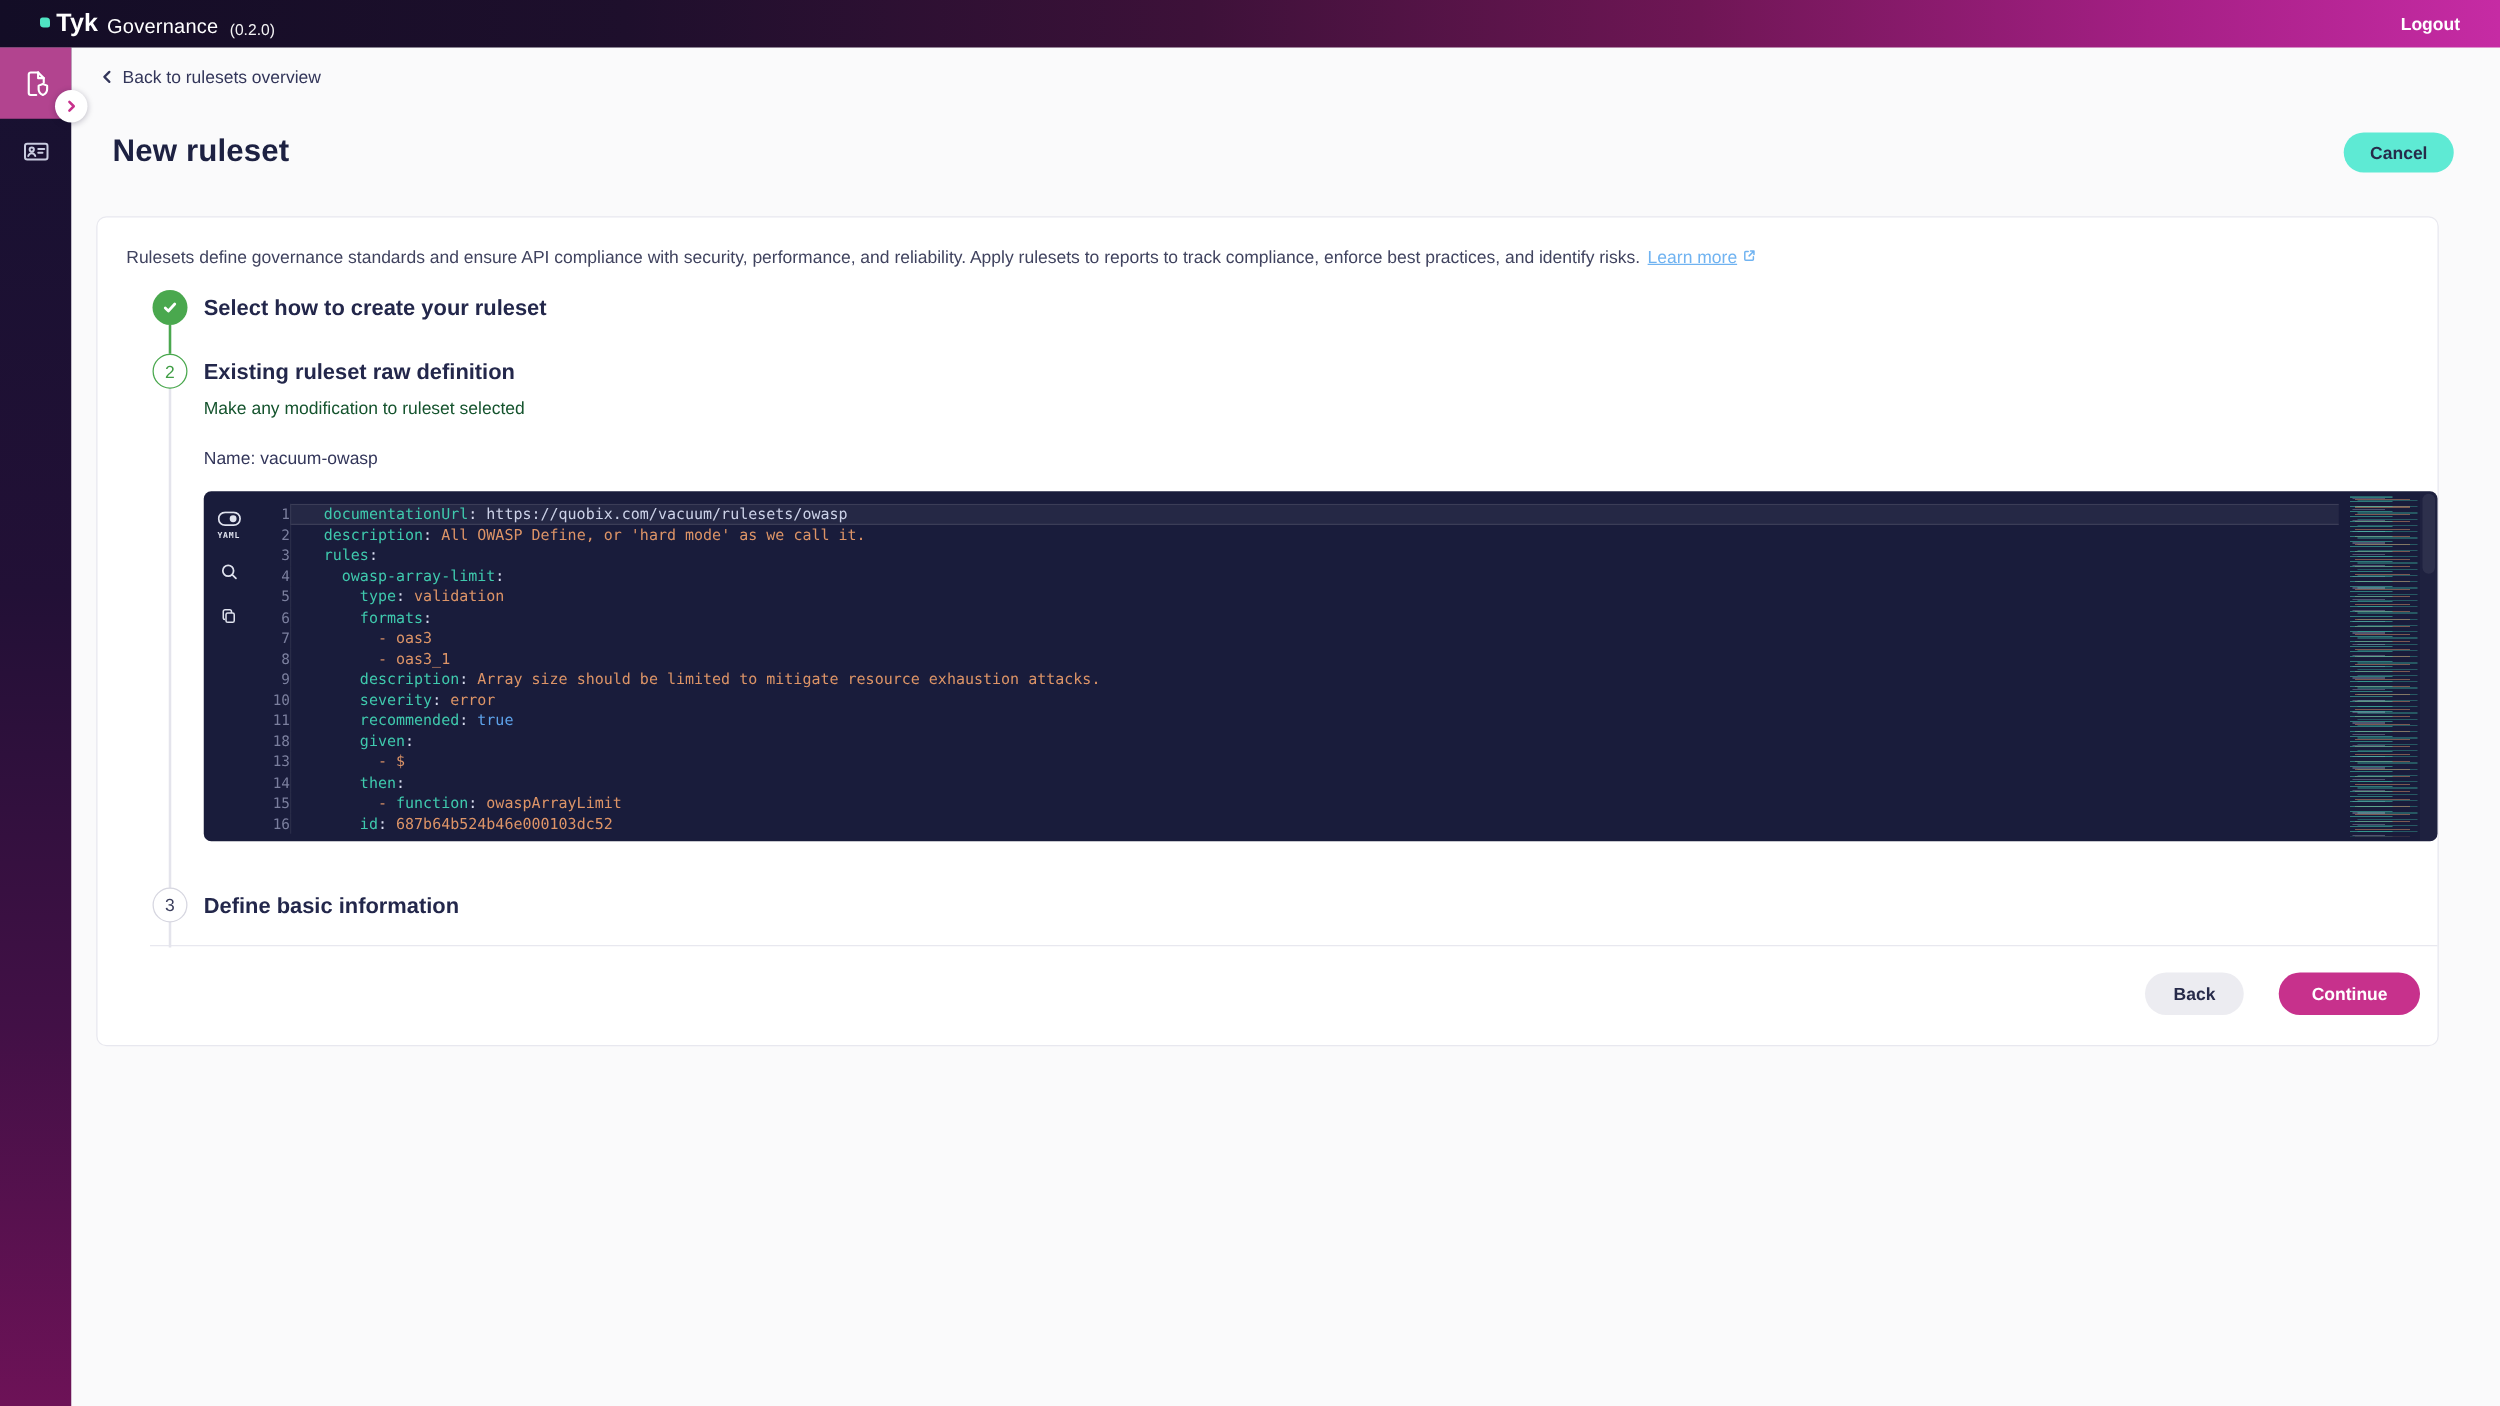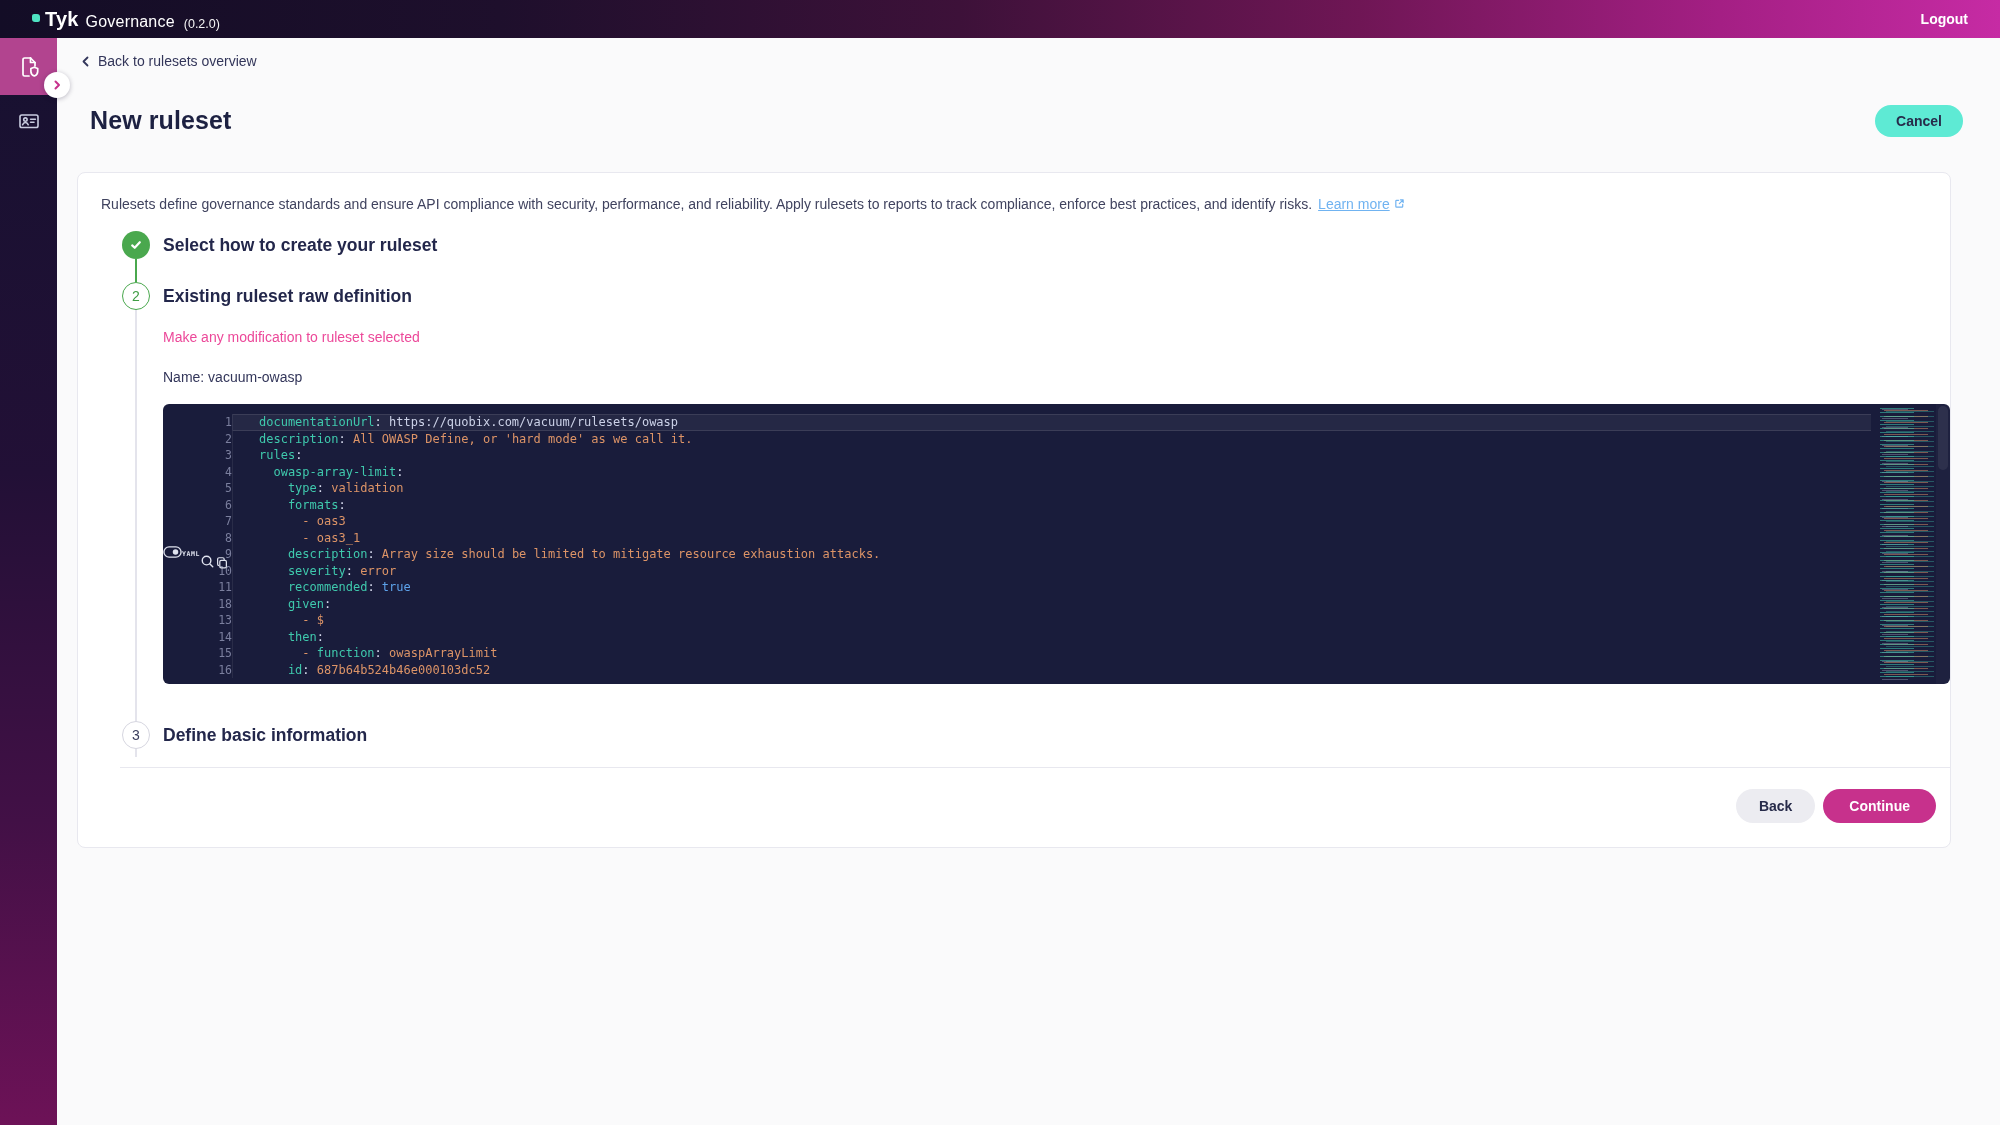--- a/index.html
+++ b/index.html
@@ -53,31 +53,31 @@
   .rail-green { position:absolute; left:13px; top:28px; width:2px; height:23px; background:#4aa84e; }
   .step { display:flex; gap:13px; position:relative; z-index:1; }
   .step-row1 { align-items:center; height:28px; }
   .step-row2 { margin-top:23px; align-items:flex-start; }
   .step-row3 { margin-top:37px; align-items:center; height:28px; }
   .circle { width:28px; height:28px; min-width:28px; border-radius:50%; display:grid; place-items:center; font-size:14px; }
   .c-done { background:#4aa84e; color:#fff; }
   .c-current { background:#fff; border:1.5px solid #4aa84e; color:#3f9d44; }
   .c-next { background:#fff; border:1.5px solid #d6d6e0; color:#3a3d5c; }
   .step-title { font-size:17.5px; font-weight:700; color:#23274b; line-height:28px; }
-  .step-sub { margin-top:19px; font-size:14px; color:#ec4899; }
+  .step-sub { margin-top:7px; font-size:14px; color:#14532d; }
   .step-name { margin-top:24px; font-size:14px; color:#33365a; }
   .step-body { flex:1; min-width:0; }
   
   .editor {
     position:relative; margin-top:19px; width:100%; height:280px;
     background:#191c3b; border-radius:6px; overflow:hidden;
     font-family:"DejaVu Sans Mono", monospace; font-size:12px;
   }
   .gutter { position:absolute; left:0; top:0; bottom:0; width:40px; z-index:2;
-    display:flex; flex-direction:row; align-items:center; padding-top:16px; color:#dfe2ee; }
+    display:flex; flex-direction:column; align-items:center; padding-top:16px; color:#dfe2ee; }
   .yaml-label { margin-top:3px; font-size:6.5px; letter-spacing:.6px; font-weight:700; }
   .g-search { margin-top:18px; cursor:pointer; }
   .g-copy { margin-top:21px; cursor:pointer; }
   .code-lines { position:absolute; left:0; top:0; right:79px; padding-top:10px; z-index:1; }
   .cl { display:flex; height:16.5px; line-height:16.5px; white-space:pre; cursor:text; }
   .ln { width:69px; min-width:69px; text-align:right; color:#7b7f9e; font-size:11.5px; }
   .lc { flex:1; padding-left:26px; border-left:1px solid rgba(255,255,255,.07); }
   .cl.active .lc { background:rgba(255,255,255,.055);
     box-shadow:inset 0 1px 0 rgba(255,255,255,.10), inset 0 -1px 0 rgba(255,255,255,.10); }
   .tk-key { color:#3fc9ad; } .tk-pun { color:#d8dcef; } .tk-val { color:#dd9467; }
@@ -88,21 +88,21 @@
       repeating-linear-gradient(180deg, rgba(221,148,103,.5) 0 1px, transparent 1px 6px),
       repeating-linear-gradient(180deg, rgba(205,210,232,.30) 0 1px, transparent 1px 9px),
       repeating-linear-gradient(180deg, rgba(63,201,173,.35) 0 1px, transparent 1px 5px);
     background-size:34px 100%, 44px 100%, 26px 100%, 50px 100%;
     background-position:4px 0, 8px 2px, 6px 1px, 10px 3px;
     background-repeat:no-repeat; }
   .scrollstrip { position:absolute; right:0; top:0; bottom:0; width:14px; background:rgba(255,255,255,.025); cursor:pointer; }
   .scroll-thumb { position:absolute; right:2px; top:2px; width:10px; height:64px; border-radius:5px; background:rgba(255,255,255,.07); }
   
   .divider { margin:18px 0 0 42px; border-top:1px solid #e8e8ef; }
-  .footer { display:flex; justify-content:flex-end; align-items:flex-start; gap:8px; padding:21px 14px 24px 0; }
+  .footer { display:flex; justify-content:flex-end; align-items:flex-start; gap:28px; padding:21px 14px 24px 0; }
   .btn-back { height:34px; border-radius:17px; padding:0 23px; background:#ececf1; color:#272b4a; }
   .btn-continue { height:34px; border-radius:17px; padding:0 26px; background:#c7318c; color:#fff; }
   svg { display:block; }
 </style>
 </head>
 <body>
 
 <header class="topbar">
   <div class="brand">
     <span class="logo-dot"></span>

